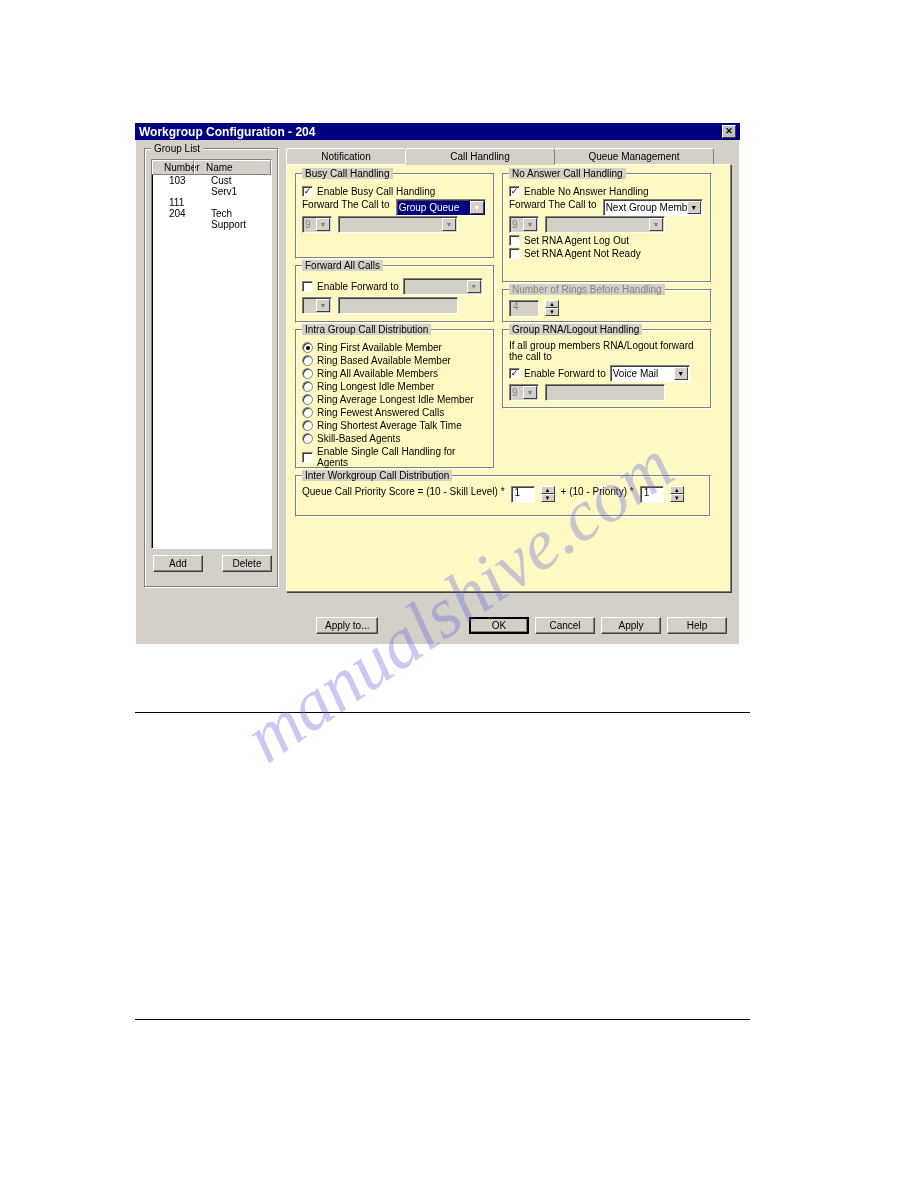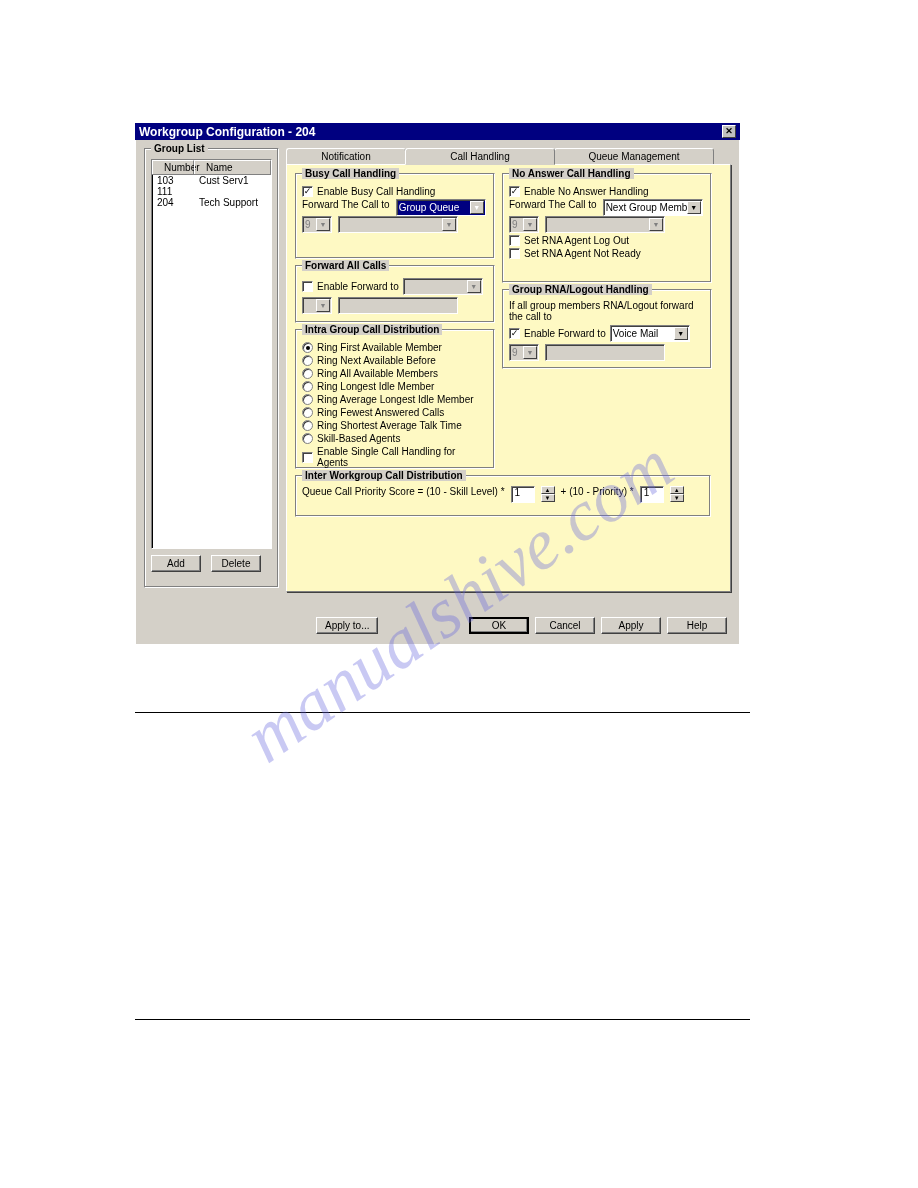--- a/index.html
+++ b/index.html
@@ -3,29 +3,29 @@
 <meta charset="utf-8">
 <style>
 * { box-sizing: border-box; margin: 0; padding: 0; }
 body { font-family: "Tahoma", "MS Sans Serif", sans-serif; font-size: 10px; background: #fff; width: 918px; height: 1188px; position: relative; }
 .page-wrap { position: absolute; left: 135px; top: 123px; width: 605px; }
 .titlebar { background: #000080; color: #fff; padding: 2px 4px; display: flex; justify-content: space-between; align-items: center; height: 17px; }
 .titlebar-text { font-weight: bold; font-size: 12px; }
 .close-box { width: 14px; height: 13px; background: #c0c0c0; border: 1px solid #fff; border-right-color: #404040; border-bottom-color: #404040; display: flex; align-items: center; justify-content: center; font-size: 9px; font-weight: bold; color: #000; line-height: 1; }
 .dialog-body { background: #d4d0c8; border: 1px solid #fff; border-top: none; padding: 8px; height: 505px; position: relative; }
 .fieldset { border: 1px solid #808080; border-right-color: #fff; border-bottom-color: #fff; box-shadow: inset -1px -1px 0 #808080, inset 1px 1px 0 #fff; position: relative; padding: 10px 6px 6px 6px; margin-bottom: 6px; }
-.legend { position: absolute; top: -6px; left: 6px; background: #d4d0c8; padding: 0 3px; font-size: 10px; color: #000; font-weight: bold; }
+.legend { position: absolute; top: -6px; left: 6px; background: #d4d0c8; padding: 0 3px; font-size: 10px; color: #000; }
 .group-list { position: absolute; left: 8px; top: 8px; width: 135px; }
 .list-box { background: #fff; border: 1px solid #808080; border-right-color: #fff; border-bottom-color: #fff; box-shadow: inset 1px 1px 0 #000; height: 390px; overflow: hidden; }
 .list-header { display: flex; background: #d4d0c8; border-bottom: 1px solid #808080; }
 .list-header-cell { padding: 1px 11px; border-right: 1px solid #808080; border-top: 1px solid #fff; border-left: 1px solid #fff; font-size: 10px; }
 .list-row { display: flex; padding: 0 2px; }
-.list-cell { padding: 0 3px; font-size: 10px; }
+.list-cell { padding: 0 15px; font-size: 10px; }
 .btn { background: #d4d0c8; border: 1px solid #fff; border-right-color: #404040; border-bottom-color: #404040; box-shadow: inset -1px -1px 0 #808080; padding: 2px 8px; font-size: 10px; min-width: 50px; text-align: center; cursor: pointer; }
-.btn-row { display: flex; gap: 10px; justify-content: flex-start; margin-top: 6px; }
+.btn-row { display: flex; gap: 19px; justify-content: flex-end; margin-top: 6px; }
 .main-area { position: absolute; left: 150px; top: 8px; width: 445px; }
 .tab { background: #d4d0c8; border: 1px solid #fff; border-right-color: #808080; border-bottom: none; padding: 2px 8px; font-size: 10px; cursor: pointer; border-radius: 3px 3px 0 0; margin-right: -1px; }
 .tab.active { background: #d4d0c8; position: relative; z-index: 2; border-bottom: 1px solid #d4d0c8; margin-bottom: -1px; }
 .tab-row { display: flex; }
 .tab-content { border: 1px solid #fff; border-right-color: #808080; border-bottom-color: #808080; box-shadow: 1px 1px 0 #404040; padding: 8px; background: #fef9c3; height: 428px; position: relative; }
 .checkbox-row { display: flex; align-items: center; gap: 4px; margin: 2px 0; }
 .checkbox { width: 11px; height: 11px; background: #fff; border: 1px solid #808080; border-right-color: #fff; border-bottom-color: #fff; box-shadow: inset 1px 1px 0 #404040; display: inline-flex; align-items: center; justify-content: center; font-size: 9px; line-height: 1; }
 .checkbox.checked::after { content: "✓"; font-size: 9px; color: #000; }
 .radio { width: 11px; height: 11px; border-radius: 50%; background: #fff; border: 1px solid #808080; box-shadow: inset 1px 1px 0 #404040; display: inline-block; position: relative; }
 .radio.checked::after { content: ""; position: absolute; width: 4px; height: 4px; background: #000; border-radius: 50%; top: 2.5px; left: 2.5px; }
@@ -138,21 +138,21 @@
           </div>
 
           <div class="fieldset" style="height:140px;">
             <span class="legend">Intra Group Call Distribution</span>
             <div class="checkbox-row">
                 <span class="radio checked"></span>
                 <span class="label">Ring First Available Member</span>
               </div>
             <div class="checkbox-row">
                 <span class="radio"></span>
-                <span class="label">Ring Next Available Before</span>
+                <span class="label">Ring Based Available Member</span>
               </div>
             <div class="checkbox-row">
                 <span class="radio"></span>
                 <span class="label">Ring All Available Members</span>
               </div>
             <div class="checkbox-row">
                 <span class="radio"></span>
                 <span class="label">Ring Longest Idle Member</span>
               </div>
             <div class="checkbox-row">
@@ -205,20 +205,30 @@
             <div class="checkbox-row">
                 <span class="checkbox"></span>
                 <span class="label">Set RNA Agent Log Out</span>
               </div>
             <div class="checkbox-row">
                 <span class="checkbox"></span>
                 <span class="label">Set RNA Agent Not Ready</span>
               </div>
           </div>
 
+          <div class="fieldset" style="height:34px;">
+            <span class="legend disabled" style="color:#808080;">Number of Rings Before Handling</span>
+            <div class="field-row">
+              <div class="text-input disabled" style="width:30px;"><span>4</span></div>
+              <div class="spinner-btns">
+                <div class="spin-btn">▲</div>
+                <div class="spin-btn">▼</div>
+              </div>
+            </div>
+          </div>
 
           <div class="fieldset" style="height:80px;">
             <span class="legend">Group RNA/Logout Handling</span>
             <div class="label" style="margin-bottom:3px;">If all group members RNA/Logout forward the call to</div>
             <div class="checkbox-row">
               <span class="checkbox checked"></span>
               <span class="label">Enable Forward to</span>
               <div class="combo" style="width:80px;">
                 <span>Voice Mail</span>
                 <div class="combo-btn">▼</div>

